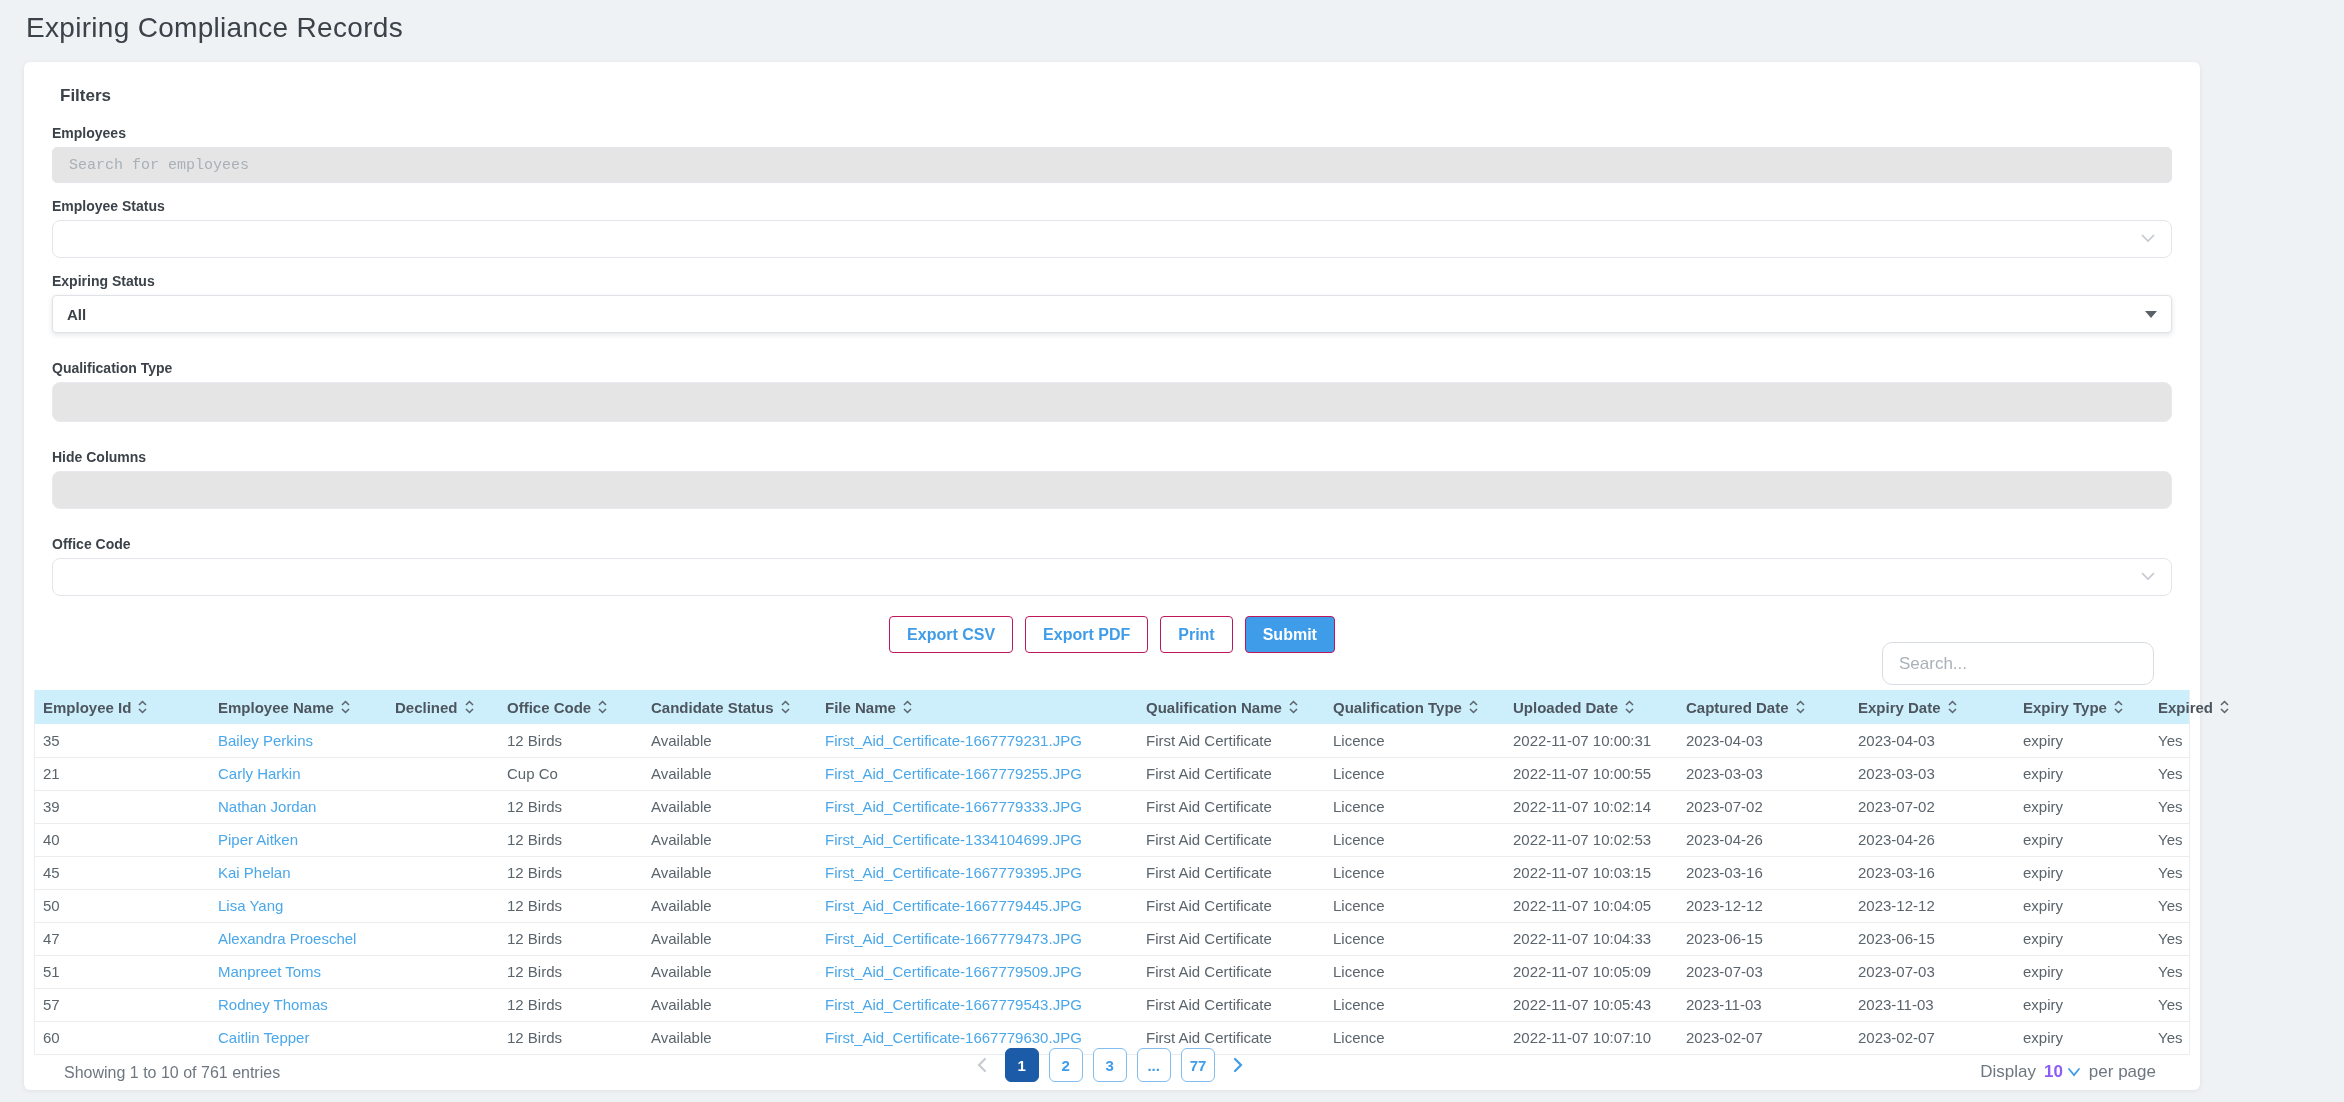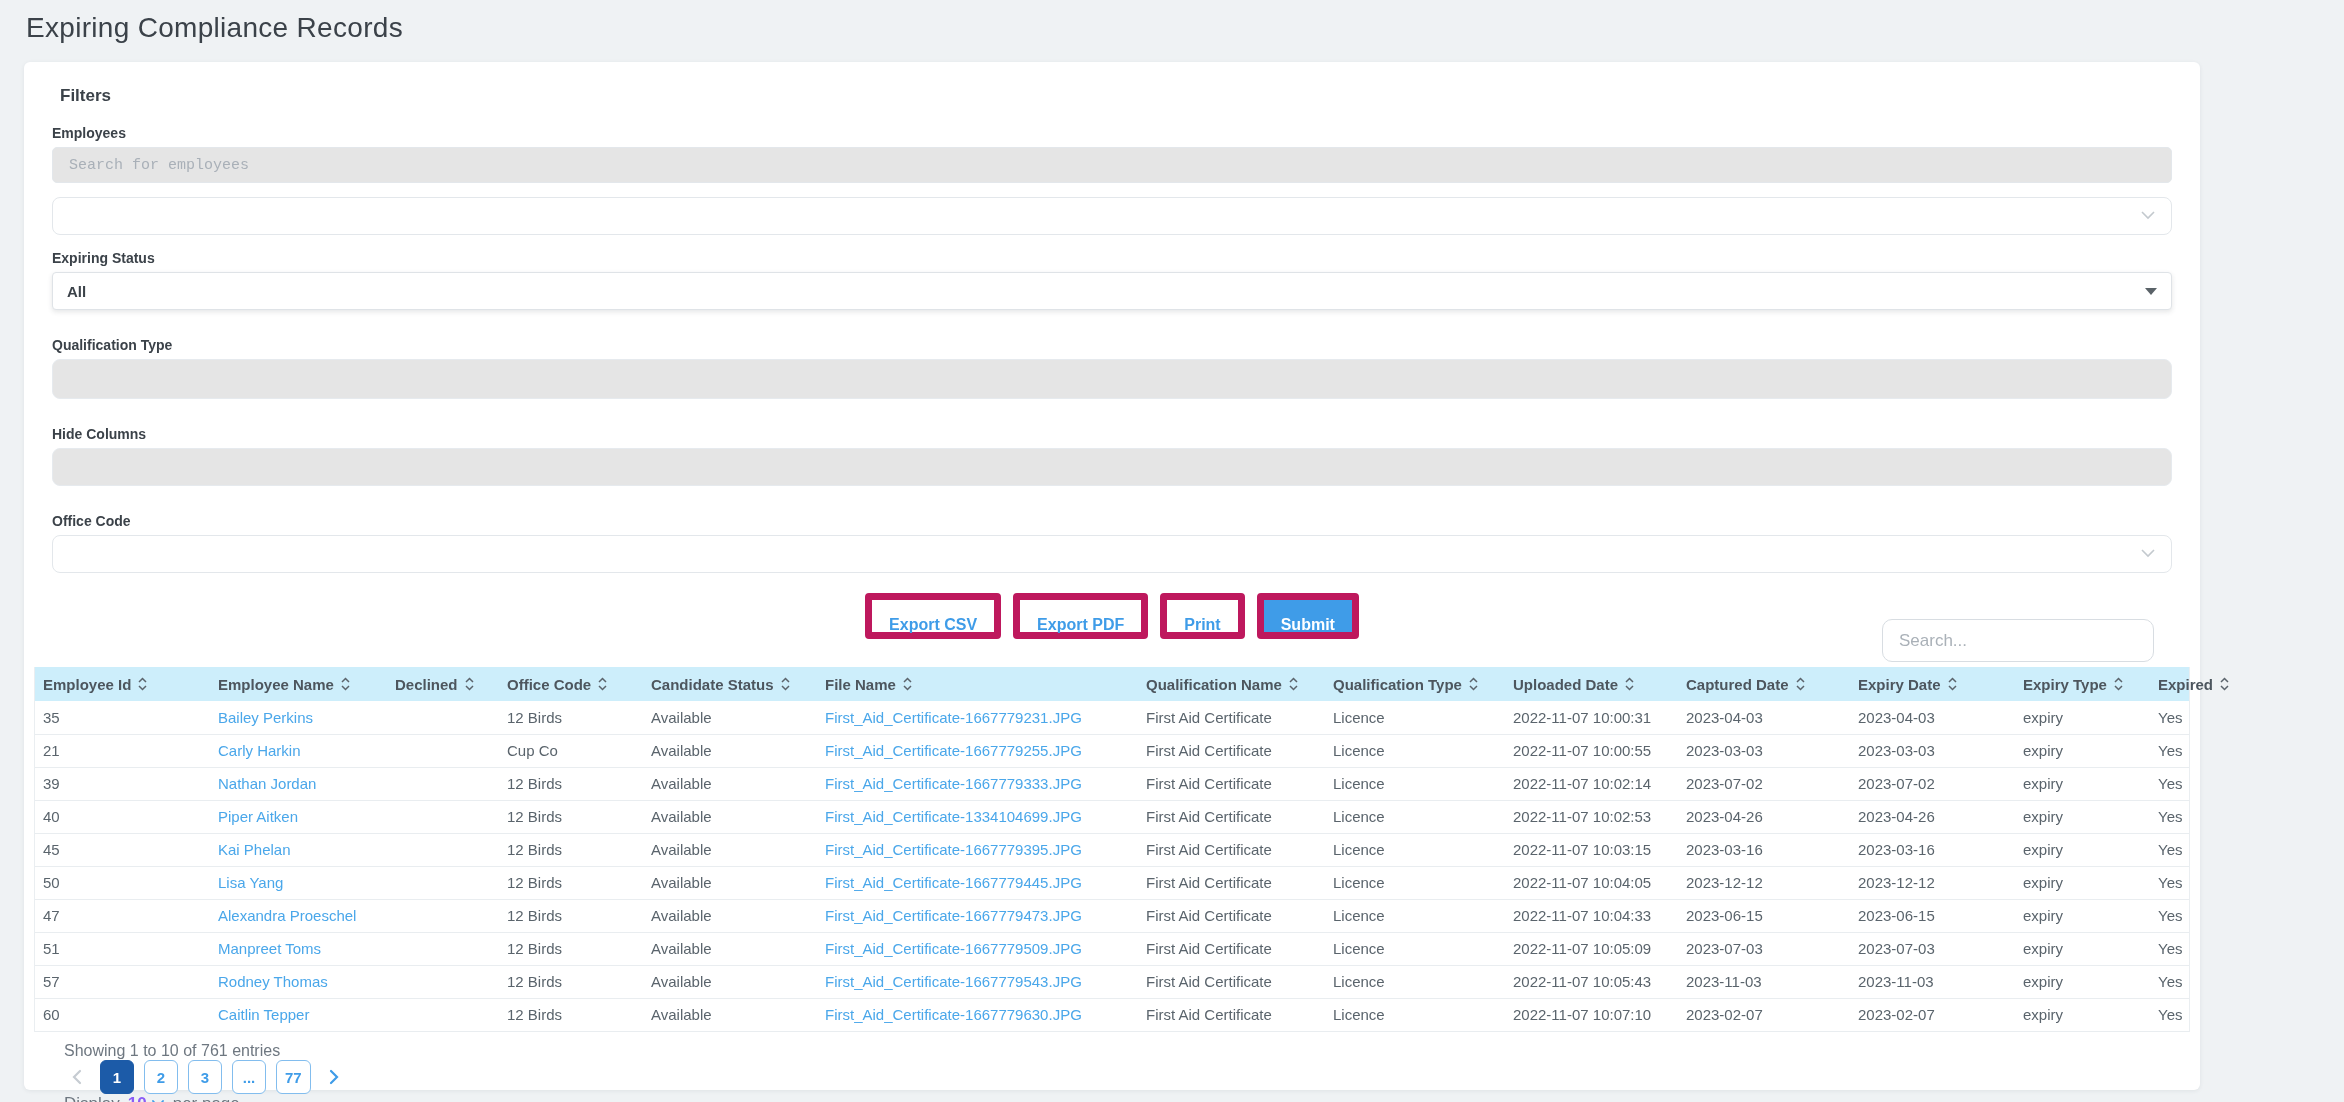--- a/index.html
+++ b/index.html
@@ -45,21 +45,21 @@
   }
   .select-value { font-size:15px; font-weight:700; color:#3b4249; }
   .caret-down {
     width:0; height:0; border-left:6px solid transparent; border-right:6px solid transparent;
     border-top:7px solid #5a6268;
   }
   
   .actions-zone { position:relative; height:80px; margin-top:14px; }
   .buttons-row { position:absolute; left:0; right:0; top:6px; display:flex; justify-content:center; gap:12px; }
   .btn {
-    height:37px; padding:16px 17px; border-radius:4px; border:7px solid #be185d;
+    height:37px; padding:4px 17px; border-radius:4px; border:1px solid #be185d;
     background:#fff; color:#3f9ce8; font-size:16px; font-weight:700; cursor:pointer;
     font-family:"Liberation Sans", sans-serif;
     text-align:center;
   }
   .btn.primary { background:#3f9ce8; color:#fff; }
   .search-wrap { position:absolute; right:18px; top:32px; }
   .search-input {
     width:272px; height:43px; border:1px solid #d8dde2; border-radius:10px;
     font-size:17px; color:#555e66; padding:0 16px; outline:none; background:#fff;
     font-family:"Liberation Sans", sans-serif;
@@ -74,21 +74,21 @@
   }
   tbody td {
     height:33px; padding:0 8px; font-size:15px; color:#5a646c;
     border-bottom:1px solid #e9edf0; white-space:nowrap; overflow:hidden;
   }
   .cell-link { color:#4aa7ea; text-decoration:none; cursor:pointer; }
   .sort-icon { margin-left:6px; vertical-align:-2px; }
   
   .footer {
     position:absolute; left:0; right:0; bottom:8px; height:40px;
-    display:flex; align-items:flex-start; padding:0 44px 0 40px;flex-direction:column;
+    display:flex; align-items:flex-end; padding:0 44px 0 40px;
   }
   .footer-left { flex:1; font-size:16px; color:#6e7780; }
   .footer-center { flex:1; display:flex; justify-content:center; align-items:center; gap:10px; }
   .footer-right { flex:1; display:flex; justify-content:flex-end; align-items:center; gap:8px; font-size:17px; color:#6e7780; }
   .page-btn {
     min-width:34px; height:34px; border-radius:6px; border:1px solid #82bdee;
     background:#fff; color:#3f9ce8; font-size:15px; font-weight:700; cursor:pointer;
     display:inline-flex; align-items:center; justify-content:center; padding:0 8px;
     font-family:"Liberation Sans", sans-serif;
   }
@@ -104,20 +104,21 @@
 <div class="card">
   <div class="filters">
     <div class="filters-heading">Filters</div>
 
     <div class="filter-group">
       <div class="filter-label">Employees</div>
       <input class="text-input" type="text" placeholder="Search for employees" style="">
     </div>
 
     <div class="filter-group">
+      <div class="filter-label">Employee Status</div>
       <div class="selectbox">
         <span class="select-value"></span>
         <span>
           <svg width="18" height="12" viewBox="0 0 18 12">
               <path d="M3 3 L9 9 L15 3" fill="none" stroke="#c3c9ce" stroke-width="1.6"></path>
             </svg>
         </span>
       </div>
     </div>
 

